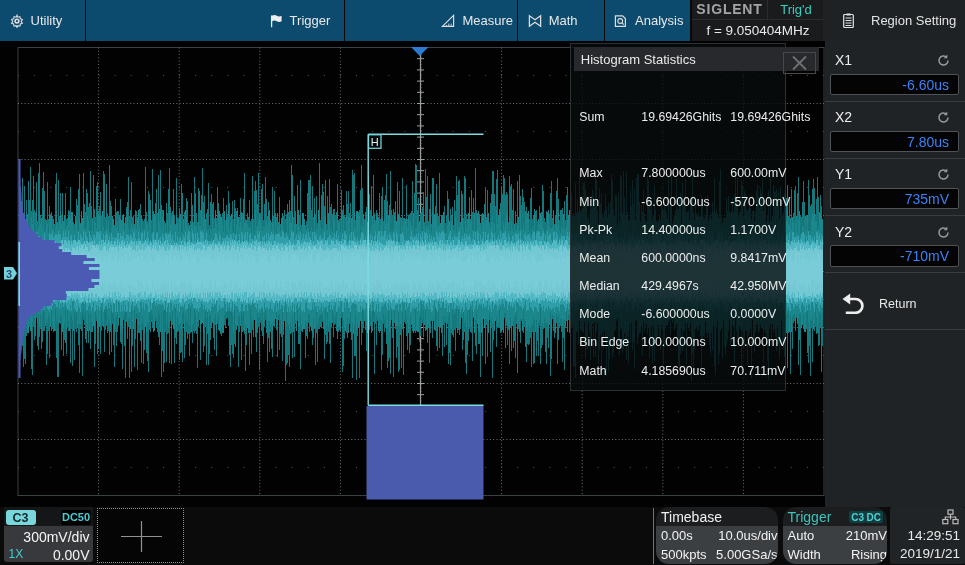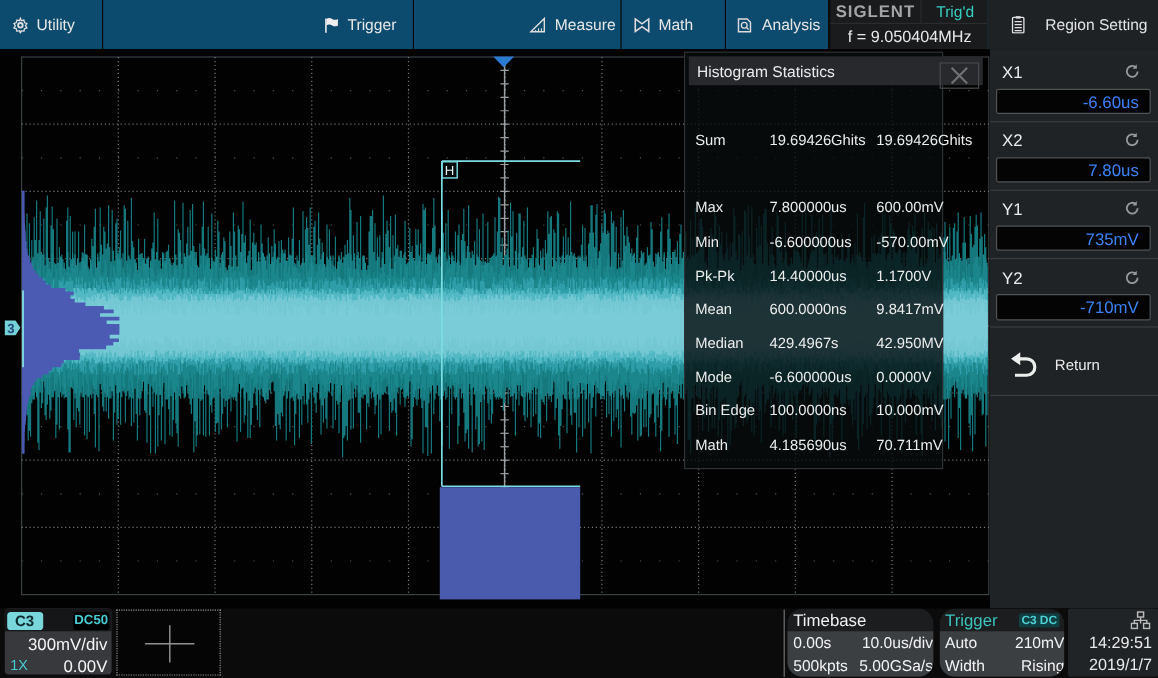--- a/index.html
+++ b/index.html
@@ -318,14 +318,14 @@
       </div>
     </div>
 <div id="clockbox">
       <svg width="17" height="16" viewBox="0 0 17 16" style="position:absolute;right:6px;top:2px">
         <rect x="6" y="1" width="5" height="4.2" fill="none" stroke="#bbb" stroke-width="1.2"></rect>
         <rect x="0.8" y="10.5" width="5" height="4.2" fill="none" stroke="#bbb" stroke-width="1.2"></rect>
         <rect x="11" y="10.5" width="5" height="4.2" fill="none" stroke="#bbb" stroke-width="1.2"></rect>
         <path d="M8.5 5.5v2.5M3.3 10.3V8h10.4v2.3M8.5 8v2.5" stroke="#bbb" stroke-width="1.2" fill="none"></path>
       </svg>
 <span style="position:absolute;right:5px;top:21px">14:29:51</span>
-      <span style="position:absolute;right:5px;top:38.5px">2019/1/7</span>
+      <span style="position:absolute;right:5px;top:38.5px">2019/1/21</span>
     </div>
 </div>
 </body></html>

